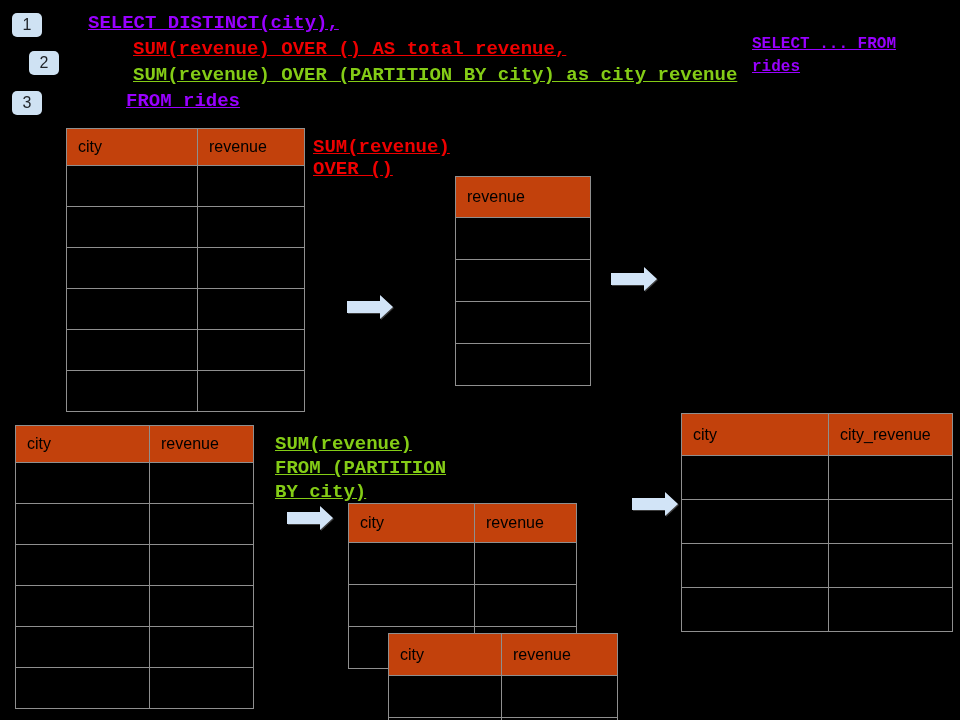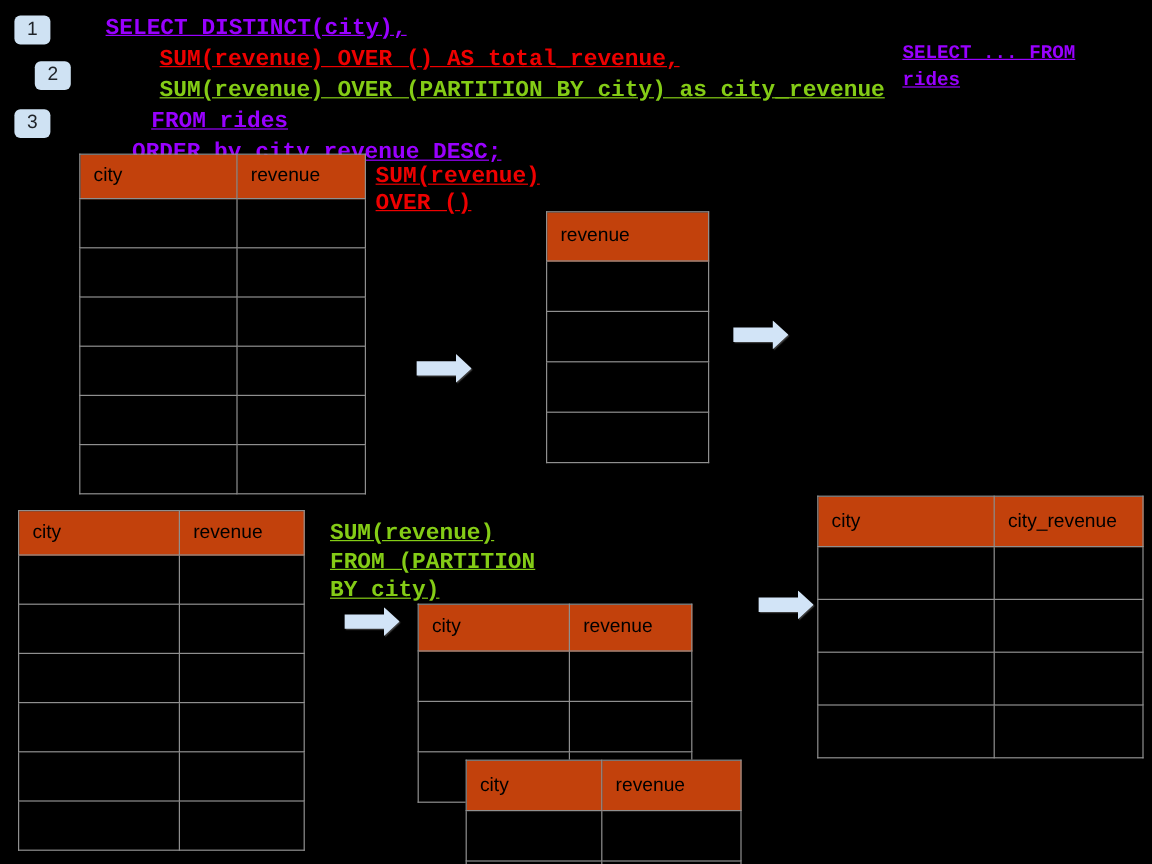--- a/index.html
+++ b/index.html
@@ -76,21 +76,20 @@
 <div class="canvas">
 
   <div class="badge badge1">1</div>
   <div class="badge badge2">2</div>
   <div class="badge badge3">3</div>
 
   <div class="code purple sql-l1">SELECT DISTINCT(city),</div>
   <div class="code red sql-l2">SUM(revenue) OVER () AS total_revenue,</div>
   <div class="code green sql-l3">SUM(revenue) OVER (PARTITION BY city) as city_revenue</div>
   <div class="code purple sql-l4">FROM rides</div>
-  <div class="code purple sql-l5">ORDER by city_revenue DESC;</div>
 
   <div class="code code-sm purple side-l1">SELECT ... FROM</div>
   <div class="code code-sm purple side-l2">rides</div>
 
   <div class="code red ann-total-l1">SUM(revenue)</div>
   <div class="code red ann-total-l2">OVER ()</div>
 
   <div class="code green ann-part-l1">SUM(revenue)</div>
   <div class="code green ann-part-l2">FROM (PARTITION</div>
   <div class="code green ann-part-l3">BY city)</div>

